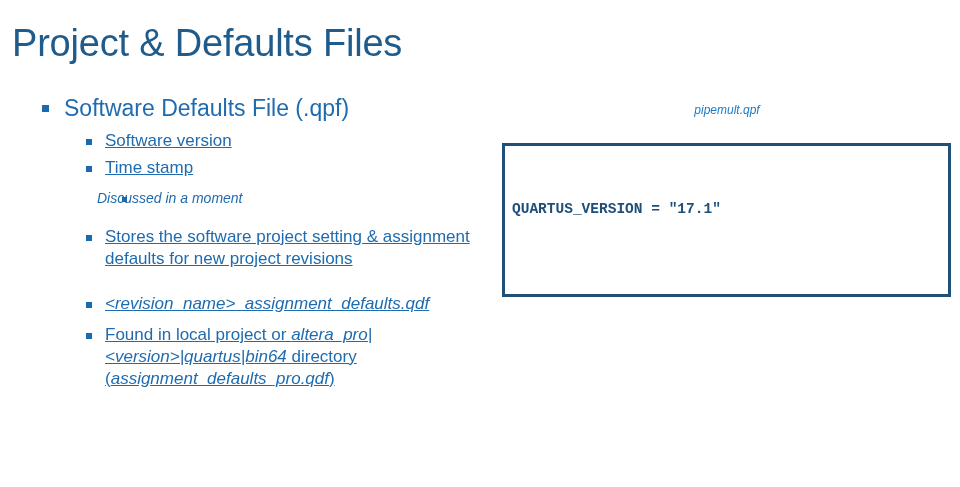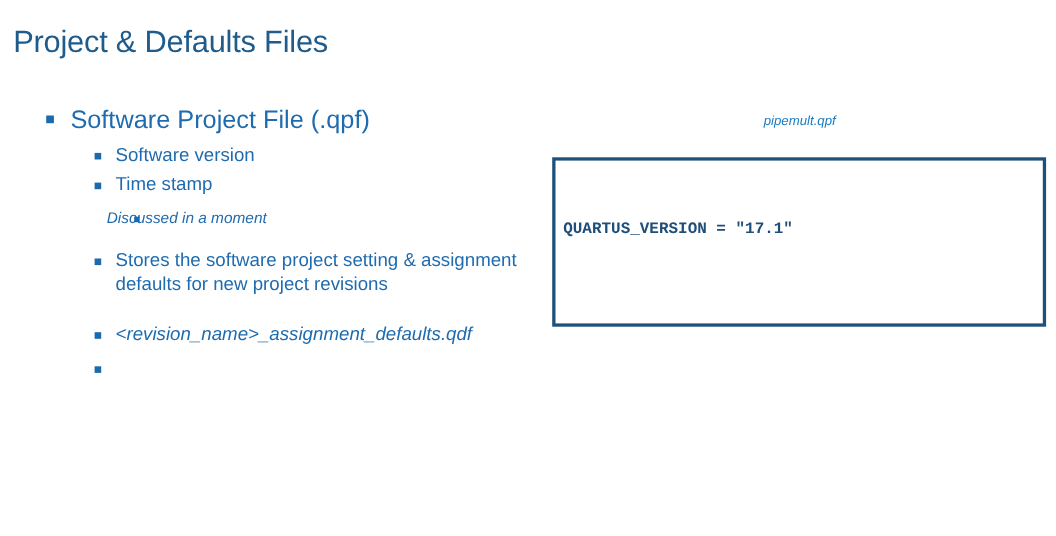--- a/index.html
+++ b/index.html
@@ -20,21 +20,21 @@
     position: absolute;
     inset: 0;
     background: #ffffff;
   }
 
   
   .slide-title {
     position: absolute;
     left: 12px;
     top: 22px;
-    font-size: 28px;
+    font-size: 38px;
     font-weight: 300;
     letter-spacing: -0.2px;
     color: #1F5C8B;
     line-height: 1.15;
     white-space: nowrap;
   }
 
   
   .body-col {
     position: absolute;
@@ -88,20 +88,21 @@
   }
   .lvl2 .marker i {
     width: 6px;
     height: 6px;
   }
   .lvl2 .txt {
     margin-left: 69px;
     font-size: 17px;
     line-height: 22px;
     color: #1E6BAF;
+    text-decoration: underline;
   }
 
   
   .lvl3 .marker {
     left: 86px;
     top: 8px;
   }
   .lvl3 .marker i {
     width: 5px;
     height: 5px;
@@ -160,21 +161,21 @@
 <div class="slide">
 
   <div class="slide-title">Project &amp; Defaults Files</div>
 
   <div class="body-col">
 
     <div class="bullet lvl1">
       <span class="marker">
           <i></i>
         </span>
-      <span class="txt">Software Project File (.qpf)</span>
+      <span class="txt">Software Defaults File (.qpf)</span>
     </div>
 
     <div class="sp-sm"></div>
 
     <div class="bullet lvl2">
       <span class="marker">
           <i></i>
         </span>
       <span class="txt">Software version</span>
     </div>
@@ -220,20 +221,21 @@
         </span>
       <span class="txt ital" style="width:352px;word-break:break-all;margin-top:14px;">&lt;revision_name&gt;_assignment_defaults.qdf</span>
     </div>
 
     <div class="sp-md"></div>
 
     <div class="bullet lvl2">
       <span class="marker">
           <i></i>
         </span>
+      <span class="txt"><span>Found in local project or </span><span class="ital">altera_pro|&lt;version&gt;|quartus|bin64</span><span> directory (</span><span class="ital">assignment_defaults_pro.qdf</span><span>)</span></span>
     </div>
 
   </div>
 
   <div class="code-caption">pipemult.qpf</div>
 
   <div class="code-box">
     <div class="code-inner">
       <span class="code-line">QUARTUS_VERSION = "17.1"</span>
       <span class="code-line"></span>

